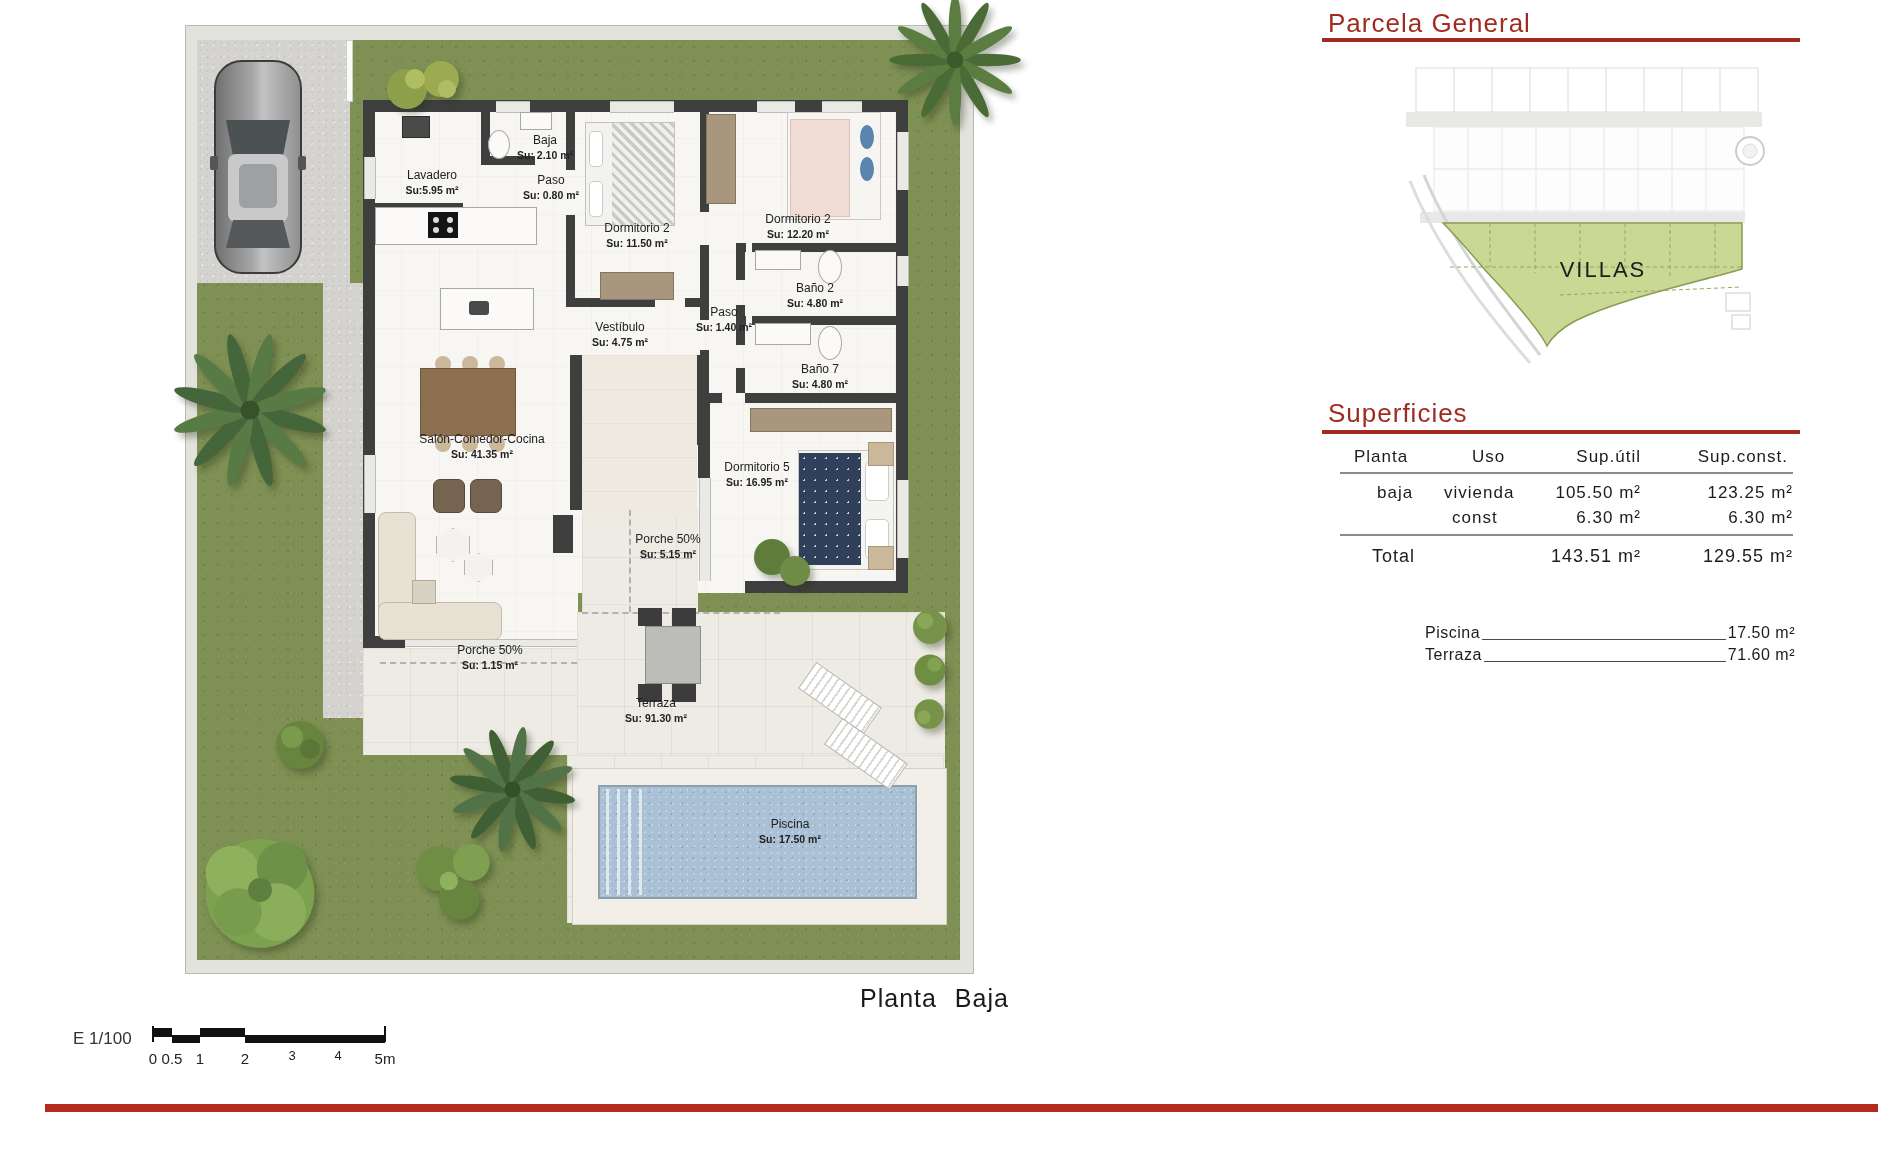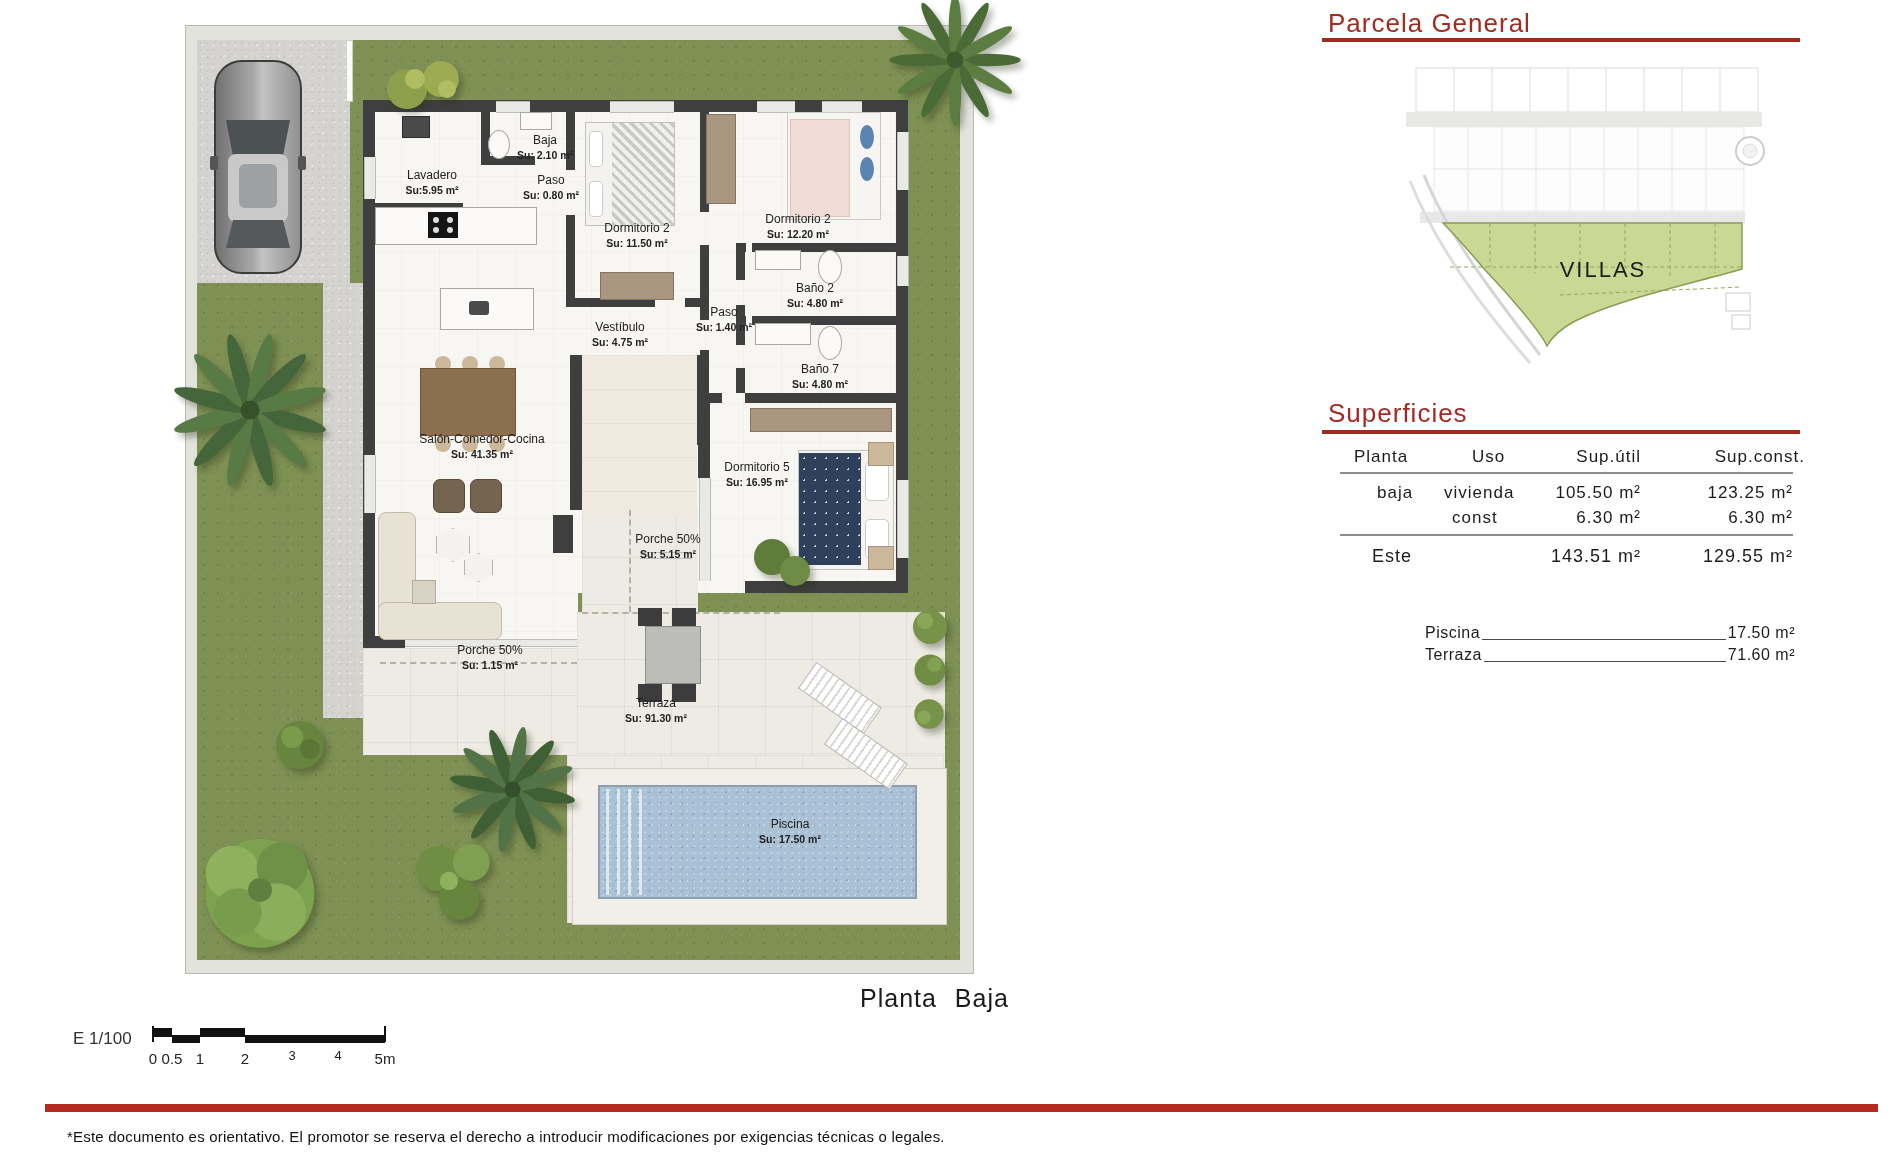--- a/index.html
+++ b/index.html
@@ -436,35 +436,35 @@
     <rect x="336" y="238" width="24" height="18" fill="#ffffff" stroke="#cccccc"></rect>
     <rect x="342" y="260" width="18" height="14" fill="#ffffff" stroke="#cccccc"></rect>
   </svg>
 
   <div class="abs sec-title" style="left:1328px;top:398px">Superficies</div>
   <div class="abs red-rule" style="left:1322px;top:430px;width:478px;height:4px"></div>
 
   <div class="abs tbl-txt" style="left:1354px;top:447px">Planta</div>
   <div class="abs tbl-txt" style="left:1472px;top:447px">Uso</div>
   <div class="abs tbl-txt" style="right:259px;top:447px">Sup.útil</div>
-  <div class="abs tbl-txt" style="right:95px;top:447px">Sup.const.</div>
+  <div class="abs tbl-txt" style="right:112px;top:447px">Sup.const.</div>
   <div class="abs tbl-line" style="left:1340px;top:472px;width:453px"></div>
 
   <div class="abs tbl-txt" style="left:1377px;top:483px">baja</div>
   <div class="abs tbl-txt" style="left:1444px;top:483px">vivienda</div>
   <div class="abs tbl-txt" style="right:259px;top:483px">105.50 m²</div>
   <div class="abs tbl-txt" style="right:107px;top:483px">123.25 m²</div>
 
   <div class="abs tbl-txt" style="left:1452px;top:508px">const</div>
   <div class="abs tbl-txt" style="right:259px;top:508px">6.30 m²</div>
   <div class="abs tbl-txt" style="right:107px;top:508px">6.30 m²</div>
 
   <div class="abs tbl-line" style="left:1340px;top:534px;width:453px"></div>
 
-  <div class="abs tbl-txt" style="left:1372px;top:546px;font-size:18px">Este</div>
+  <div class="abs tbl-txt" style="left:1372px;top:546px;font-size:18px">Total</div>
   <div class="abs tbl-txt" style="right:259px;top:546px;font-size:18px">143.51 m²</div>
   <div class="abs tbl-txt" style="right:107px;top:546px;font-size:18px">129.55 m²</div>
 
   <div class="abs" style="left:1425px;top:620px;width:370px">
     <div class="extra-row">
       <span>Piscina</span>
       <span class="fill"></span>
       <span>17.50 m²</span>
     </div>
     <div class="extra-row">
@@ -488,15 +488,14 @@
     <text x="93" y="42" text-anchor="middle" font-size="15" fill="#222">0</text>
     <text x="112" y="42" text-anchor="middle" font-size="15" fill="#222">0.5</text>
     <text x="140" y="42" text-anchor="middle" font-size="15" fill="#222">1</text>
     <text x="185" y="42" text-anchor="middle" font-size="15" fill="#222">2</text>
     <text x="232" y="38" text-anchor="middle" font-size="13" fill="#222">3</text>
     <text x="278" y="38" text-anchor="middle" font-size="13" fill="#222">4</text>
     <text x="325" y="42" text-anchor="middle" font-size="15" fill="#222">5m</text>
   </svg>
 
   <div class="abs bottom-red"></div>
-  <div class="abs disclaimer">*Este documento es orientativo. El promotor se reserva el derecho a introducir modificaciones por exigencias técnicas o legales.</div>
 
 </div>
 
 </body></html>

